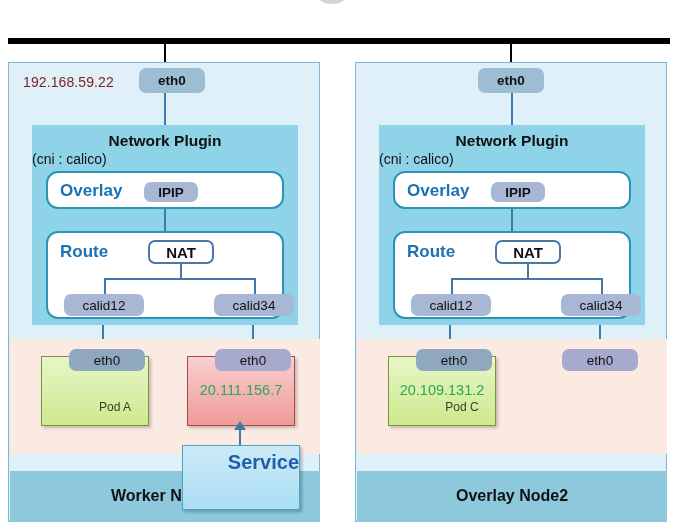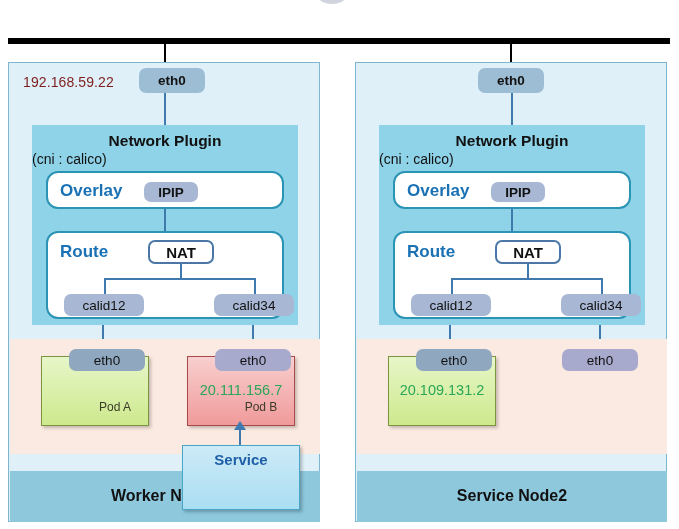--- a/index.html
+++ b/index.html
@@ -98,21 +98,21 @@
     font-size:12px;font-weight:normal;color:#3b3b28;margin-left:20px;
   }
 
   
   .service{
     position:absolute;left:182px;top:445px;width:118px;height:65px;
     background:linear-gradient(180deg,#cdeaf7 0%,#a9def2 100%);
     border:1px solid #49a6c9;box-sizing:border-box;
     box-shadow:2px 2px 3px rgba(0,0,0,.25);
   }
-  .svc-t1{position:absolute;left:0;width:100%;text-align:center;top:5px;font-size:15px;font-weight:bold;color:#1f5fa8;}
+  .svc-t1{position:absolute;left:0;width:100%;text-align:right;top:5px;font-size:20px;font-weight:bold;color:#1f5fa8;}
   .svc-t2{position:absolute;left:0;width:100%;text-align:center;top:24px;font-size:14px;font-weight:bold;color:#111;}
   .svc-t3{position:absolute;left:0;width:100%;text-align:center;top:43px;font-size:14.5px;color:#6f93ab;}
   .svc-arrow{position:absolute;left:239px;top:425px;width:2px;height:21px;background:#3f79ad;}
   .svc-arrow-head{
     position:absolute;left:234px;top:421px;width:0;height:0;
     border-left:6px solid transparent;border-right:6px solid transparent;
     border-bottom:9px solid #3f79ad;
   }
 </style>
 </head>
@@ -165,21 +165,20 @@
 
     <div class="band-pods"></div>
 
     <div class="pod pod-green" style="left:32px;top:293px;">
       <div class="pod-name">Pod A</div>
     </div>
     <div class="pill pill-eth-green" style="left:60px;top:286px;width:76px;height:22px;">eth0</div>
 
     <div class="pod pod-red" style="left:178px;top:293px;">
       <div class="pod-ip">20.111.156.7</div>
-      <div class="pod-name">Pod B</div>
     </div>
     <div class="pill pill-eth-red" style="left:206px;top:286px;width:76px;height:22px;">eth0</div>
 
     <div class="band-worker">
       <div class="worker-label">Worker Node1</div>
     </div>
   </div>
 
   <div class="node" style="left:355px;">
 
@@ -214,27 +213,28 @@
       </div>
     </div>
 
     <div class="vline" style="left:93px;top:262px;height:98px;"></div>
     <div class="vline" style="left:243px;top:262px;height:98px;"></div>
 
     <div class="band-pods"></div>
 
     <div class="pod pod-green" style="left:32px;top:293px;">
       <div class="pod-ip">20.109.131.2</div>
+      <div class="pod-name">Pod C</div>
     </div>
     <div class="pill pill-eth-green" style="left:60px;top:286px;width:76px;height:22px;">eth0</div>
 
     <div class="pill pill-eth-red" style="left:206px;top:286px;width:76px;height:22px;">eth0</div>
 
     <div class="band-worker">
-      <div class="worker-label">Service Node2</div>
+      <div class="worker-label">Overlay Node2</div>
     </div>
   </div>
 
   <div class="svc-arrow"></div>
   <div class="svc-arrow-head"></div>
   <div class="service">
     <div class="svc-t1">Service</div>
   </div>
 
 </div>

